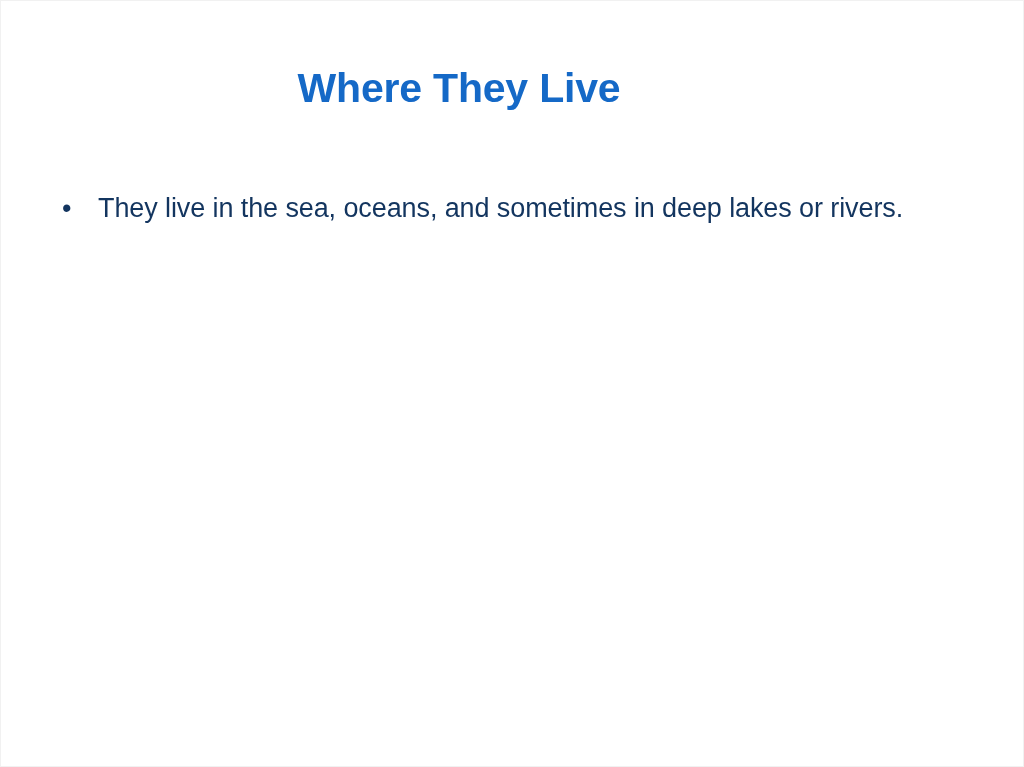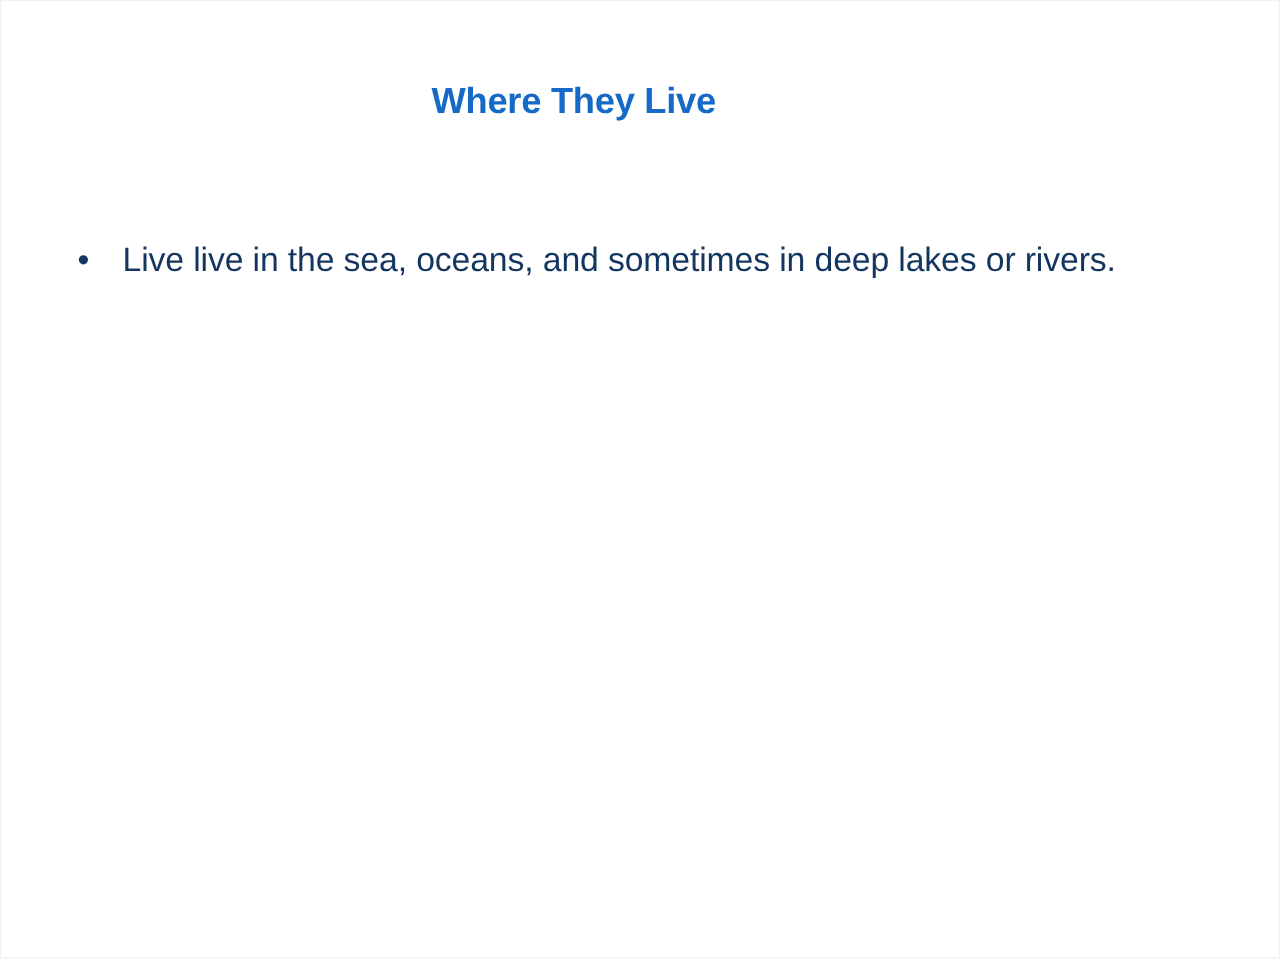--- a/index.html
+++ b/index.html
@@ -22,21 +22,21 @@
     overflow: hidden;
   }
 
   
   #slide-title {
     position: absolute;
     left: 0;
     top: 63px;
     width: 916px;
     text-align: center;
-    font-size: 29px;
+    font-size: 41px;
     font-weight: bold;
     line-height: 1.18;
     letter-spacing: -0.2px;
     color: #1569c7;
     white-space: pre;
   }
 
   
   #body-list {
     position: absolute;
@@ -72,17 +72,17 @@
 </head>
 <body>
 
 <div id="slide">
 
   <div id="slide-title">Where They Live</div>
 
   <ul id="body-list">
     <li class="bullet-row">
       <span class="bullet-marker">•</span>
-      <span class="bullet-text">Live live in the sea, oceans, and sometimes in deep lakes or rivers.</span>
+      <span class="bullet-text">They live in the sea, oceans, and sometimes in deep lakes or rivers.</span>
     </li>
   </ul>
 
 </div>
 
 </body></html>

